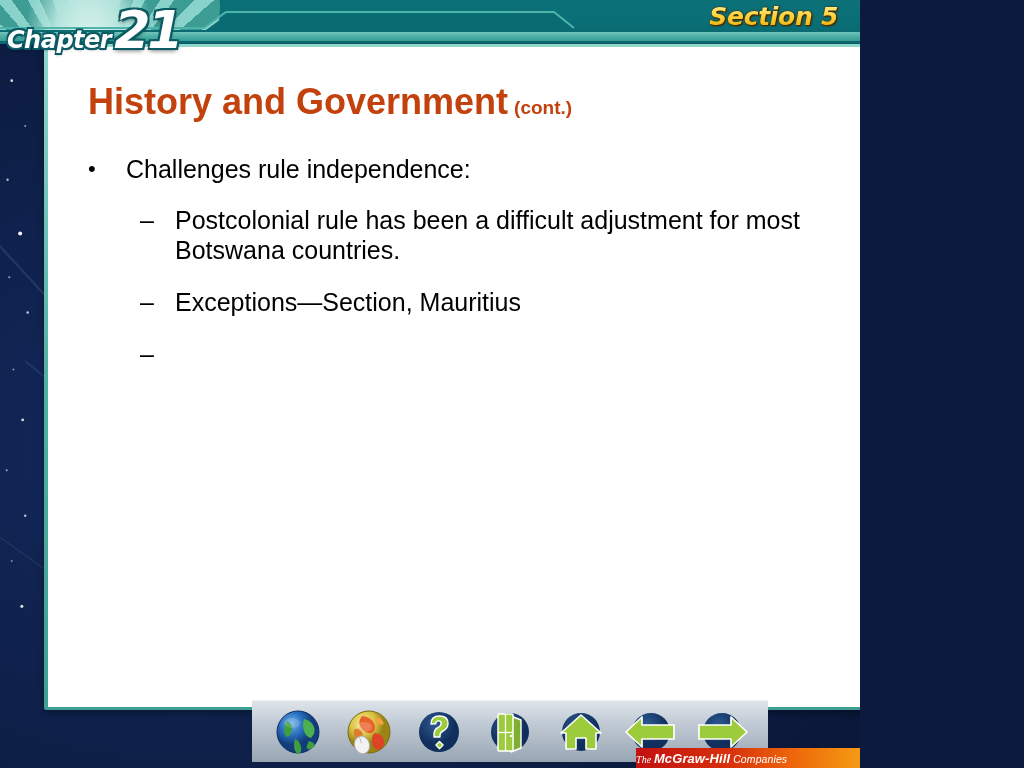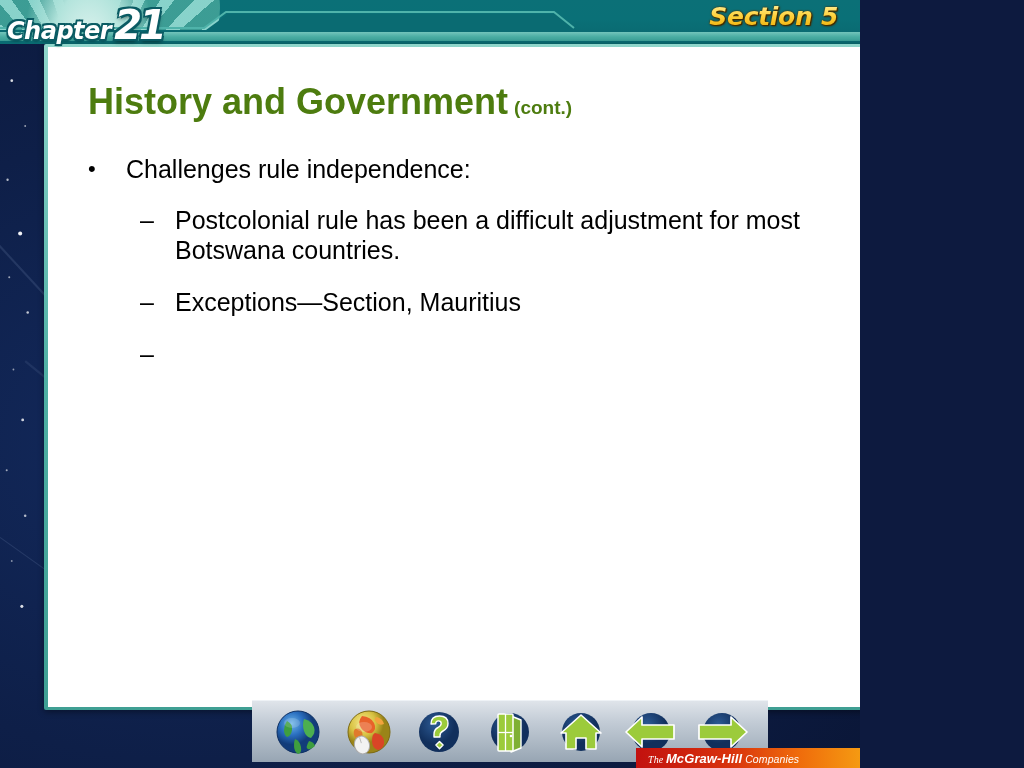--- a/index.html
+++ b/index.html
@@ -73,21 +73,21 @@
     font-size: 24px; letter-spacing: -.5px;
     color: #ffffff;
     text-shadow:
       -1.6px -1.6px 0 #0a5b63, 1.6px -1.6px 0 #0a5b63,
       -1.6px  1.6px 0 #0a5b63, 1.6px  1.6px 0 #0a5b63,
        0 2px 3px rgba(0,0,0,.45);
   }
   .chapter-num {
     font-family: "DejaVu Sans", sans-serif;
     font-weight: bold; font-style: italic;
-    font-size: 40px; letter-spacing: -3px;
+    font-size: 52px; letter-spacing: -3px;
     color: #ffffff; line-height: .9;
     text-shadow:
       -2px -2px 0 #0a5b63, 2px -2px 0 #0a5b63,
       -2px  2px 0 #0a5b63, 2px  2px 0 #0a5b63,
        0 3px 4px rgba(0,0,0,.5);
   }
 
   .section-label {
     position: absolute; right: 22px; top: 2px;
     font-family: "DejaVu Sans", sans-serif;
@@ -113,21 +113,21 @@
     position: absolute; left: 48px; top: 47px;
     width: 918px; height: 660px;
     background: #ffffff;
   }
 
   
   .slide-title {
     position: absolute; left: 40px; top: 34px;
     font-family: "Liberation Sans", sans-serif;
     font-weight: bold; font-size: 36px;
-    color: #4d7c0f; white-space: nowrap;
+    color: #c2410c; white-space: nowrap;
   }
   .slide-title .cont {
     font-size: 19px; font-weight: bold; margin-left: 6px;
   }
 
   .body { position: absolute; left: 40px; top: 108px; width: 830px; }
 
   .lvl1 {
     display: flex; align-items: flex-start;
     font-size: 25px; color: #000; line-height: 1.18;
@@ -158,21 +158,20 @@
     display: flex; align-items: center; justify-content: center;
     cursor: pointer;
   }
 
   
   .mhlogo {
     position: absolute; right: 0; top: 748px;
     width: 224px; height: 20px;
     background: linear-gradient(90deg,#c2110f 0%,#d8320d 42%,#ef6a0b 72%,#f59a12 100%);
     display: flex; align-items: center;
-    padding-left: 12px;
     overflow: hidden;
   }
   .mhlogo span {
     font-family: "Liberation Serif", serif;
     font-size: 11px; color: #fff; white-space: nowrap;
     letter-spacing: .1px;
   }
   .mhlogo .the { font-style: italic; font-size: 10px; }
   .mhlogo .mg  { font-family: "Liberation Sans", sans-serif; font-weight: bold; font-style: italic; font-size: 13px; }
   .mhlogo .co  { font-family: "Liberation Sans", sans-serif; font-style: italic; font-size: 10.5px; }

